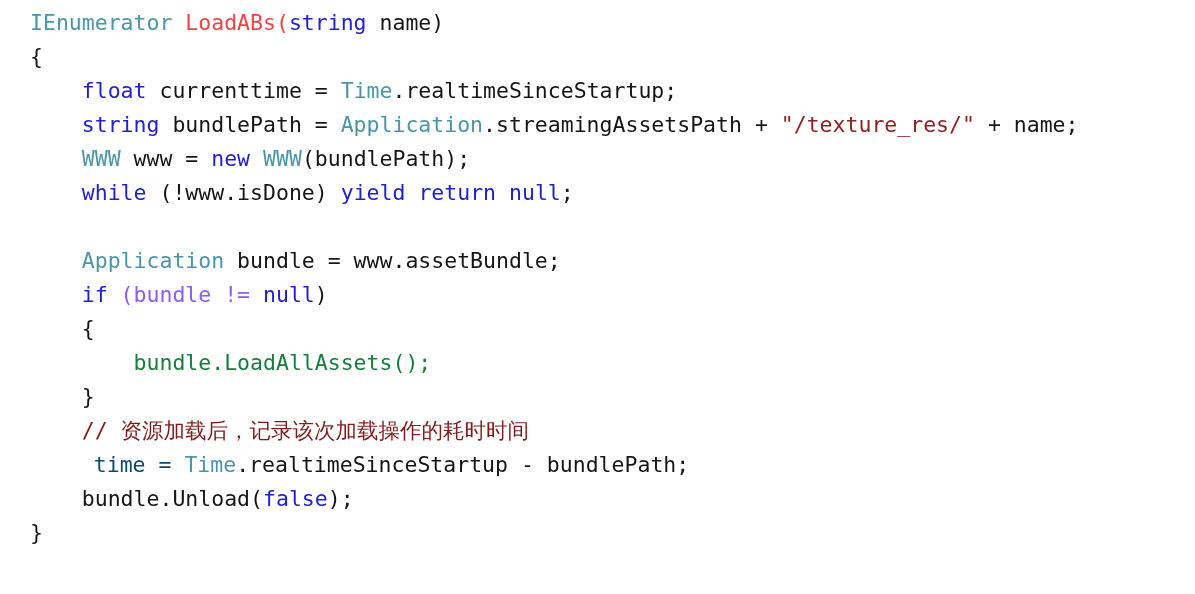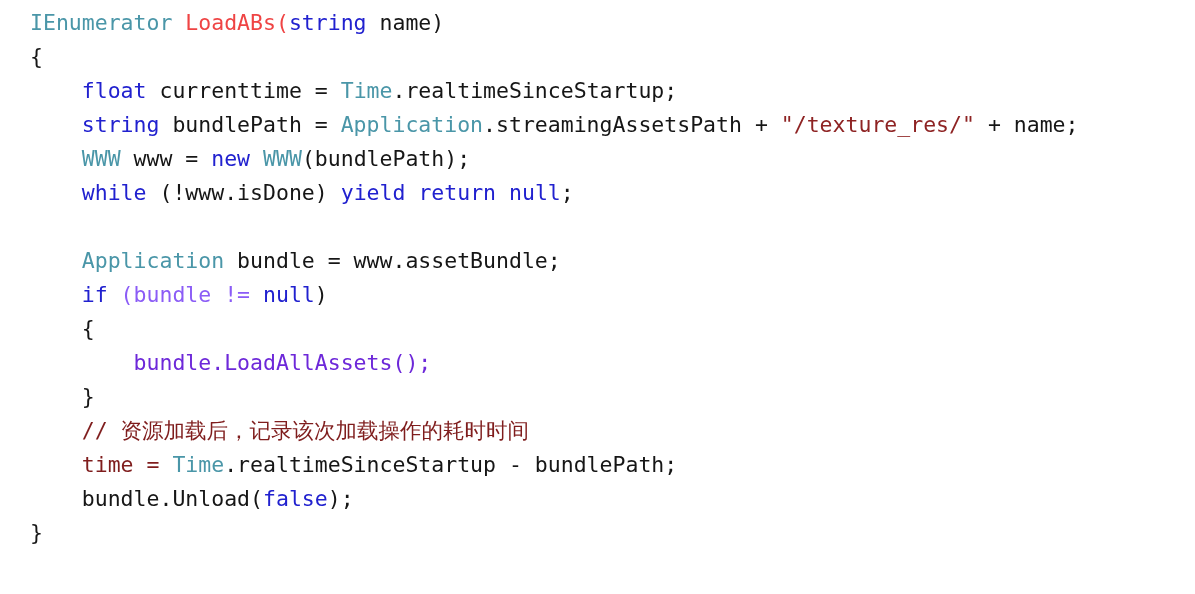--- a/index.html
+++ b/index.html
@@ -49,19 +49,19 @@
     <div class="code-line"><span class="tok t-type" style="color: rgb(74, 150, 168);">IEnumerator</span><span class="tok t-plain" style="color: #ef4444;"> LoadABs(</span><span class="tok t-keyword" style="color: rgb(33, 33, 207);">string</span><span class="tok t-plain" style="color: rgb(22, 22, 22);"> name)</span></div>
     <div class="code-line"><span class="tok t-plain" style="color: rgb(22, 22, 22);">{</span></div>
     <div class="code-line"><span class="tok t-plain">    </span><span class="tok t-keyword" style="color: rgb(33, 33, 207);">float</span><span class="tok t-plain" style="color: rgb(22, 22, 22);"> currenttime = </span><span class="tok t-type" style="color: rgb(74, 150, 168);">Time</span><span class="tok t-plain" style="color: rgb(22, 22, 22);">.realtimeSinceStartup;</span></div>
     <div class="code-line"><span class="tok t-plain">    </span><span class="tok t-keyword" style="color: rgb(33, 33, 207);">string</span><span class="tok t-plain" style="color: rgb(22, 22, 22);"> bundlePath = </span><span class="tok t-type" style="color: rgb(74, 150, 168);">Application</span><span class="tok t-plain" style="color: rgb(22, 22, 22);">.streamingAssetsPath + </span><span class="tok t-string" style="color: rgb(142, 35, 35);">"/texture_res/"</span><span class="tok t-plain" style="color: rgb(22, 22, 22);"> + name;</span></div>
     <div class="code-line"><span class="tok t-plain">    </span><span class="tok t-type" style="color: rgb(74, 150, 168);">WWW</span><span class="tok t-plain" style="color: rgb(22, 22, 22);"> www = </span><span class="tok t-keyword" style="color: rgb(33, 33, 207);">new</span><span class="tok t-plain" style="color: rgb(22, 22, 22);"> </span><span class="tok t-type" style="color: rgb(74, 150, 168);">WWW</span><span class="tok t-plain" style="color: rgb(22, 22, 22);">(bundlePath);</span></div>
     <div class="code-line"><span class="tok t-plain">    </span><span class="tok t-keyword" style="color: rgb(33, 33, 207);">while</span><span class="tok t-plain" style="color: rgb(22, 22, 22);"> (!www.isDone) </span><span class="tok t-keyword" style="color: rgb(33, 33, 207);">yield</span><span class="tok t-plain" style="color: rgb(22, 22, 22);"> </span><span class="tok t-keyword" style="color: rgb(33, 33, 207);">return</span><span class="tok t-plain" style="color: rgb(22, 22, 22);"> </span><span class="tok t-keyword" style="color: rgb(33, 33, 207);">null</span><span class="tok t-plain" style="color: rgb(22, 22, 22);">;</span></div>
     <div class="code-line">&nbsp;</div>
     <div class="code-line"><span class="tok t-plain">    </span><span class="tok t-type" style="color: rgb(74, 150, 168);">Application</span><span class="tok t-plain" style="color: rgb(22, 22, 22);"> bundle = www.assetBundle;</span></div>
     <div class="code-line"><span class="tok t-plain">    </span><span class="tok t-keyword" style="color: rgb(33, 33, 207);">if</span><span class="tok t-plain" style="color: #8b5cf6;"> (bundle != </span><span class="tok t-keyword" style="color: rgb(33, 33, 207);">null</span><span class="tok t-plain" style="color: rgb(22, 22, 22);">)</span></div>
     <div class="code-line"><span class="tok t-plain">    </span><span class="tok t-plain" style="color: rgb(22, 22, 22);">{</span></div>
-    <div class="code-line"><span class="tok t-plain">        </span><span class="tok t-plain" style="color: #6d28d9;">bundle.LoadAllAssets();</span></div>
+    <div class="code-line"><span class="tok t-plain">        </span><span class="tok t-plain" style="color: #15803d;">bundle.LoadAllAssets();</span></div>
     <div class="code-line"><span class="tok t-plain">    </span><span class="tok t-plain" style="color: rgb(22, 22, 22);">}</span></div>
     <div class="code-line"><span class="tok t-plain">    </span><span class="tok t-comment" style="color: #7f1d1d; text-align: right;">// 资源加载后，记录该次加载操作的耗时时间</span></div>
-    <div class="code-line"><span class="tok t-plain">    </span><span class="tok t-plain" style="color: #7f1d1d;">time = </span><span class="tok t-type" style="color: rgb(74, 150, 168);">Time</span><span class="tok t-plain" style="color: rgb(22, 22, 22);">.realtimeSinceStartup - bundlePath;</span></div>
+    <div class="code-line"><span class="tok t-plain">    </span><span class="tok t-plain" style="color: #0c4a6e; margin-left: 12px;">time = </span><span class="tok t-type" style="color: rgb(74, 150, 168);">Time</span><span class="tok t-plain" style="color: rgb(22, 22, 22);">.realtimeSinceStartup - bundlePath;</span></div>
     <div class="code-line"><span class="tok t-plain">    </span><span class="tok t-plain" style="color: rgb(22, 22, 22);">bundle.Unload(</span><span class="tok t-keyword" style="color: rgb(33, 33, 207);">false</span><span class="tok t-plain" style="color: rgb(22, 22, 22);">);</span></div>
     <div class="code-line"><span class="tok t-plain" style="color: rgb(22, 22, 22);">}</span></div>
   </div>
 
 </body></html>

